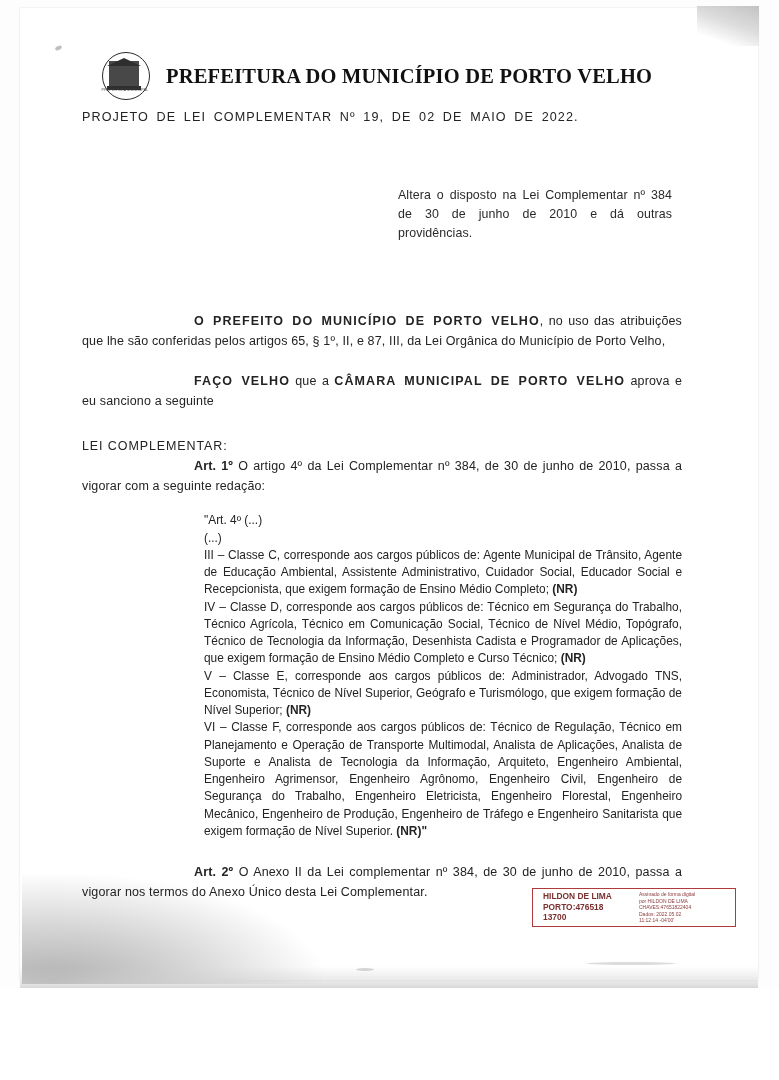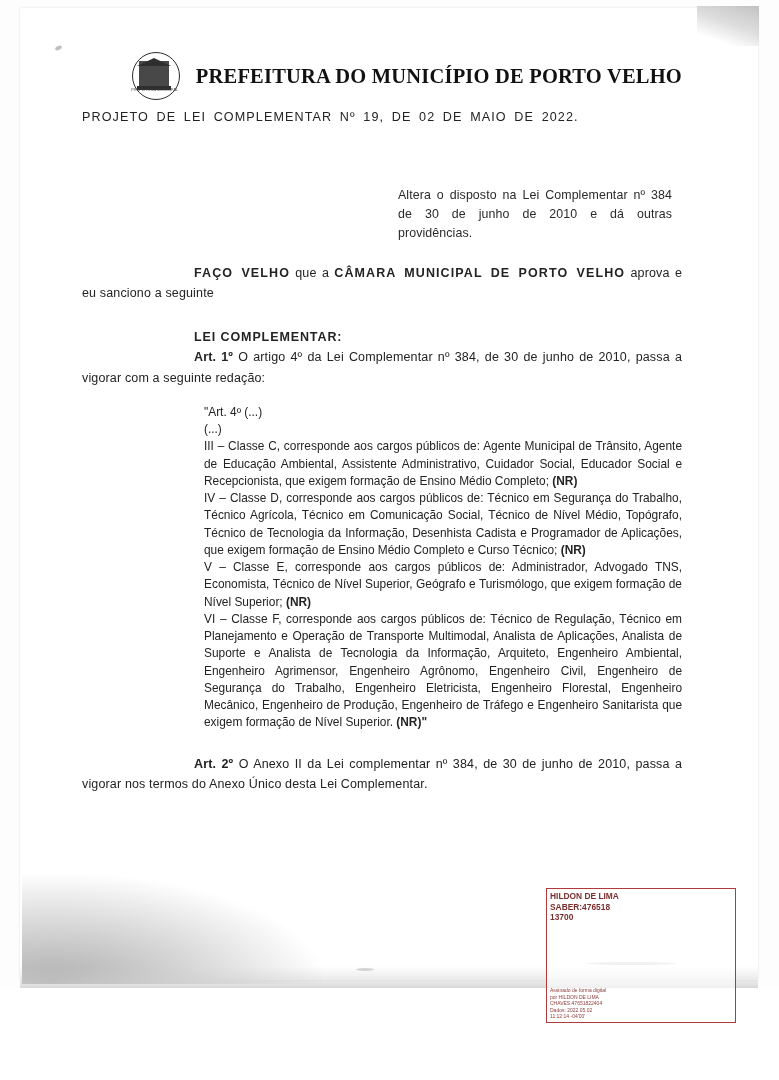--- a/index.html
+++ b/index.html
@@ -82,21 +82,20 @@
     top: 52px;
     width: 600px;
   }
 
   
   .header {
     display: flex;
     align-items: center;
     gap: 16px;
     margin-left: 18px;
-    justify-content: flex-end;
   }
   .brasao {
     width: 50px;
     height: 48px;
     position: relative;
     flex: 0 0 auto;
   }
   .brasao .oval {
     position: absolute;
     left: 2px; top: 0;
@@ -166,21 +165,21 @@
     font-size: 12.5px;
     line-height: 1.62;
     text-align: justify;
     color: #232323;
     letter-spacing: .15px;
   }
   .p1 { margin-top: 68px; }
   .p1 .ind { display: inline-block; width: 112px; }
   .p2 { margin-top: 20px; }
   .p2 .ind { display: inline-block; width: 112px; }
-  .p3 { margin-top: 24px; margin-left: 112px; font-weight: 700; letter-spacing: .9px; }
+  .p3 { margin-top: 24px; font-weight: 400; letter-spacing: .9px; }
   .p4 { }
   .p4 .ind { display: inline-block; width: 112px; }
   .p6 { margin-top: 22px; }
   .p6 .ind { display: inline-block; width: 112px; }
 
   .b { font-weight: 700; }
   .spaced { letter-spacing: 1.1px; word-spacing: 2px; }
 
   
   .quote {
@@ -192,29 +191,28 @@
     text-align: justify;
     color: #232323;
   }
   .quote .line { margin: 0; }
   .quote .art-head { margin-bottom: 0; }
   .quote p + p { margin-top: 0; }
 
   
   .signature {
     position: absolute;
-    left: 546px;
+    left: 532px;
     top: 888px;
     width: 182px;
     border: 1px solid #b03a3a;
-    padding: 2px 3px;
+    padding: 2px 10px;
     display: flex;
     gap: 4px;
     background: rgba(255,255,255,.6);
-    flex-direction: column;
   }
   .sig-left {
     font-family: "Liberation Sans", sans-serif;
     font-size: 8.4px;
     line-height: 1.25;
     color: #7a2f2f;
     font-weight: 700;
     flex: 0 0 92px;
   }
   .sig-right {
@@ -248,20 +246,23 @@
         <div class="base"></div>
         <div class="arc-text">PREFEITURA MUNICIPAL</div>
       </div>
       <div class="title">PREFEITURA DO MUNICÍPIO DE PORTO VELHO</div>
     </div>
 
     <div class="lawline">PROJETO DE LEI COMPLEMENTAR Nº 19, DE 02 DE MAIO DE 2022.</div>
 
     <div class="ementa">Altera o disposto na Lei Complementar nº 384 de 30 de junho de 2010 e dá outras providências.</div>
 
+    <div class="para p1">
+      <span class="ind"></span><span class="b spaced">O PREFEITO DO MUNICÍPIO DE PORTO VELHO</span><span>, no uso das atribuições que lhe são conferidas pelos artigos 65, § 1º, II, e 87, III, da Lei Orgânica do Município de Porto Velho,</span>
+    </div>
 
     <div class="para p2">
       <span class="ind"></span><span class="b spaced">FAÇO VELHO</span><span> que a </span><span class="b spaced">CÂMARA MUNICIPAL DE PORTO VELHO</span><span> aprova e eu sanciono a seguinte</span>
     </div>
 
     <div class="para p3">LEI COMPLEMENTAR:</div>
 
     <div class="para p4">
       <span class="ind"></span><span class="b">Art. 1º</span><span> O artigo 4º da Lei Complementar nº 384, de 30 de junho de 2010, passa a vigorar com a seguinte redação:</span>
     </div>
@@ -285,21 +286,21 @@
 
     <div class="para p6">
       <span class="ind"></span><span class="b">Art. 2º</span><span> O Anexo II da Lei complementar nº 384, de 30 de junho de 2010, passa a vigorar nos termos do Anexo Único desta Lei Complementar.</span>
     </div>
 
   </div>
 
   <div class="signature">
     <div class="sig-left">
       <div>HILDON DE LIMA</div>
-      <div>SABER:476518</div>
+      <div>PORTO:476518</div>
       <div>13700</div>
     </div>
     <div class="sig-right">
       <div class="blur">Assinado de forma digital</div>
       <div class="blur">por HILDON DE LIMA</div>
       <div class="blur">CHAVES:47651822404</div>
       <div class="blur">Dados: 2022.05.02</div>
       <div class="blur">11:12:14 -04'00'</div>
     </div>
   </div>

